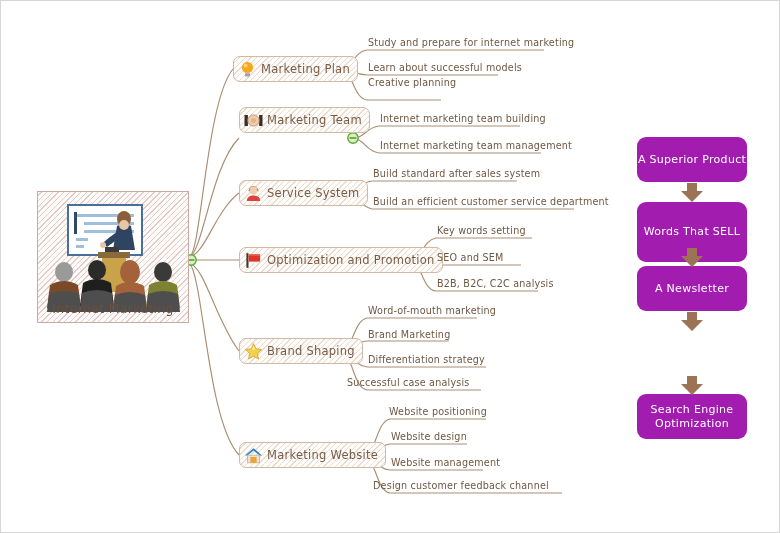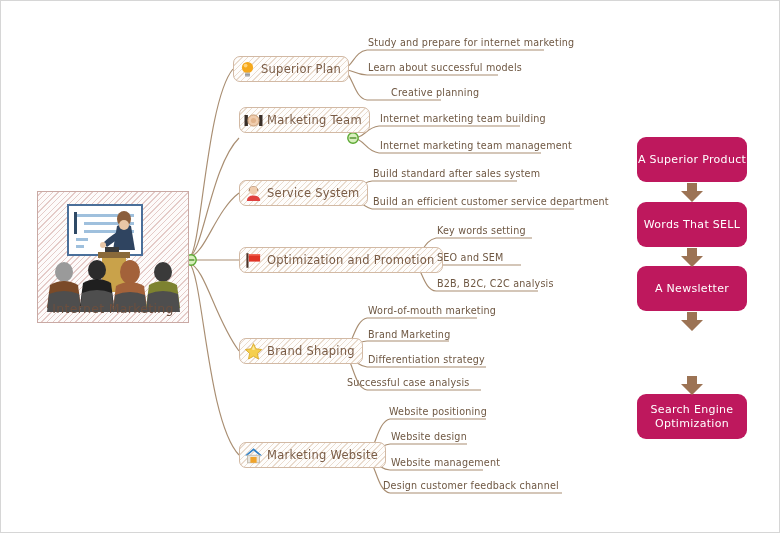--- a/index.html
+++ b/index.html
@@ -96,21 +96,21 @@
     line-height: 12px;
   }
 
   
   .fbox {
     position: absolute;
     left: 636px;
     width: 110px;
     box-sizing: border-box;
     border-radius: 9px;
-    background: #be185d;
+    background: #a21caf;
     color: #ffffff;
     font-family: "DejaVu Sans", sans-serif;
     font-size: 11px;
     letter-spacing: .3px;
     display: flex;
     align-items: center;
     justify-content: center;
     text-align: center;
     line-height: 14px;
   }
@@ -262,25 +262,25 @@
 
   <div class="mnode" style="left:232px; top:55px;">
     <span class="ico">
       <svg width="19" height="19" viewBox="0 0 19 19">
         <circle cx="9.5" cy="7.5" r="5.6" fill="#f5a81c"></circle>
         <circle cx="7.6" cy="5.6" r="1.9" fill="#ffd37a"></circle>
         <rect x="7" y="12.6" width="5" height="4.2" rx="1" fill="#b9b9b9"></rect>
         <rect x="7" y="14.3" width="5" height="1" fill="#8f8f8f"></rect>
       </svg>
     </span>
-    <span class="mlabel">Superior Plan</span>
+    <span class="mlabel">Marketing Plan</span>
   </div>
   <div class="sub" style="left:367px; top:36px;">Study and prepare for internet marketing</div>
   <div class="sub" style="left:367px; top:61px;">Learn about successful models</div>
-  <div class="sub" style="left:367px; top:86px;margin-left:23px;">Creative planning</div>
+  <div class="sub" style="left:367px; top:76px;">Creative planning</div>
 
   <div class="mnode" style="left:238px; top:106px;">
     <span class="ico">
       <svg width="19" height="19" viewBox="0 0 19 19">
         <rect x="0.5" y="4" width="3.4" height="11" fill="#3a2f28"></rect>
         <rect x="15.1" y="4" width="3.4" height="11" fill="#3a2f28"></rect>
         <circle cx="9.5" cy="9.5" r="5.6" fill="#f0cdae" stroke="#c59a72" stroke-width="1"></circle>
         <circle cx="9.5" cy="9.5" r="2.6" fill="#e2b48c"></circle>
       </svg>
     </span>
@@ -336,24 +336,24 @@
         <path d="M9.5,2.2 L18,9.4 L15.6,9.4 L9.5,4.6 L3.4,9.4 L1,9.4 Z" fill="#2f7fc4"></path>
         <rect x="3.6" y="9.2" width="11.8" height="7.6" fill="#e8e4dc" stroke="#b9b2a6" stroke-width="0.8"></rect>
         <rect x="6.4" y="11" width="6.2" height="5.8" fill="#f0a32a"></rect>
       </svg>
     </span>
     <span class="mlabel">Marketing Website</span>
   </div>
   <div class="sub" style="left:388px; top:405px;">Website positioning</div>
   <div class="sub" style="left:390px; top:430px;">Website design</div>
   <div class="sub" style="left:390px; top:456px;">Website management</div>
-  <div class="sub" style="left:382px; top:479px;">Design customer feedback channel</div>
+  <div class="sub" style="left:372px; top:479px;">Design customer feedback channel</div>
 
   <div class="fbox" style="top:136px; height:45px;">A Superior Product</div>
-  <div class="fbox" style="top:201px; height:45px;">Words That SELL</div>
+  <div class="fbox" style="top:201px; height:60px;">Words That SELL</div>
   <div class="fbox" style="top:265px; height:45px;">A Newsletter</div>
   <div class="fbox" style="top:393px; height:45px;">Search Engine Optimization</div>
 
   <svg class="layer" viewBox="0 0 780 533">
     <g fill="#9c7354">
       <path d="M686,182 h10 v8 h6 l-11,11 l-11,-11 h6 z"></path>
       <path d="M686,247 h10 v8 h6 l-11,11 l-11,-11 h6 z"></path>
       <path d="M686,311 h10 v8 h6 l-11,11 l-11,-11 h6 z"></path>
       <path d="M686,375 h10 v8 h6 l-11,11 l-11,-11 h6 z"></path>
     </g>

